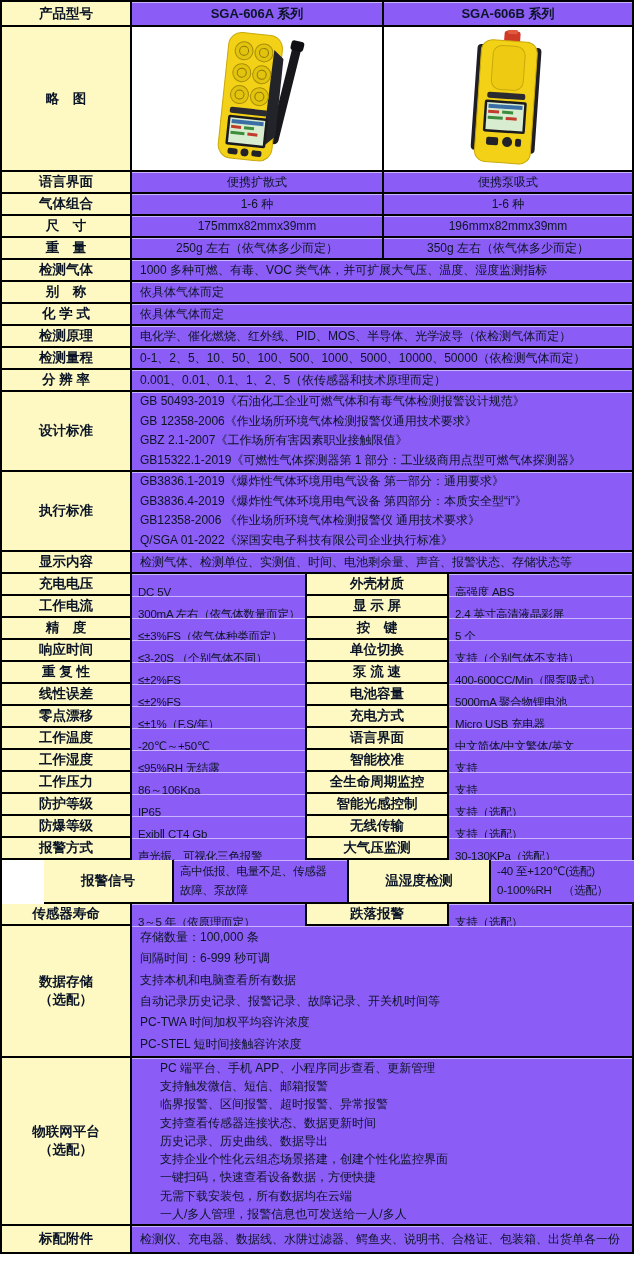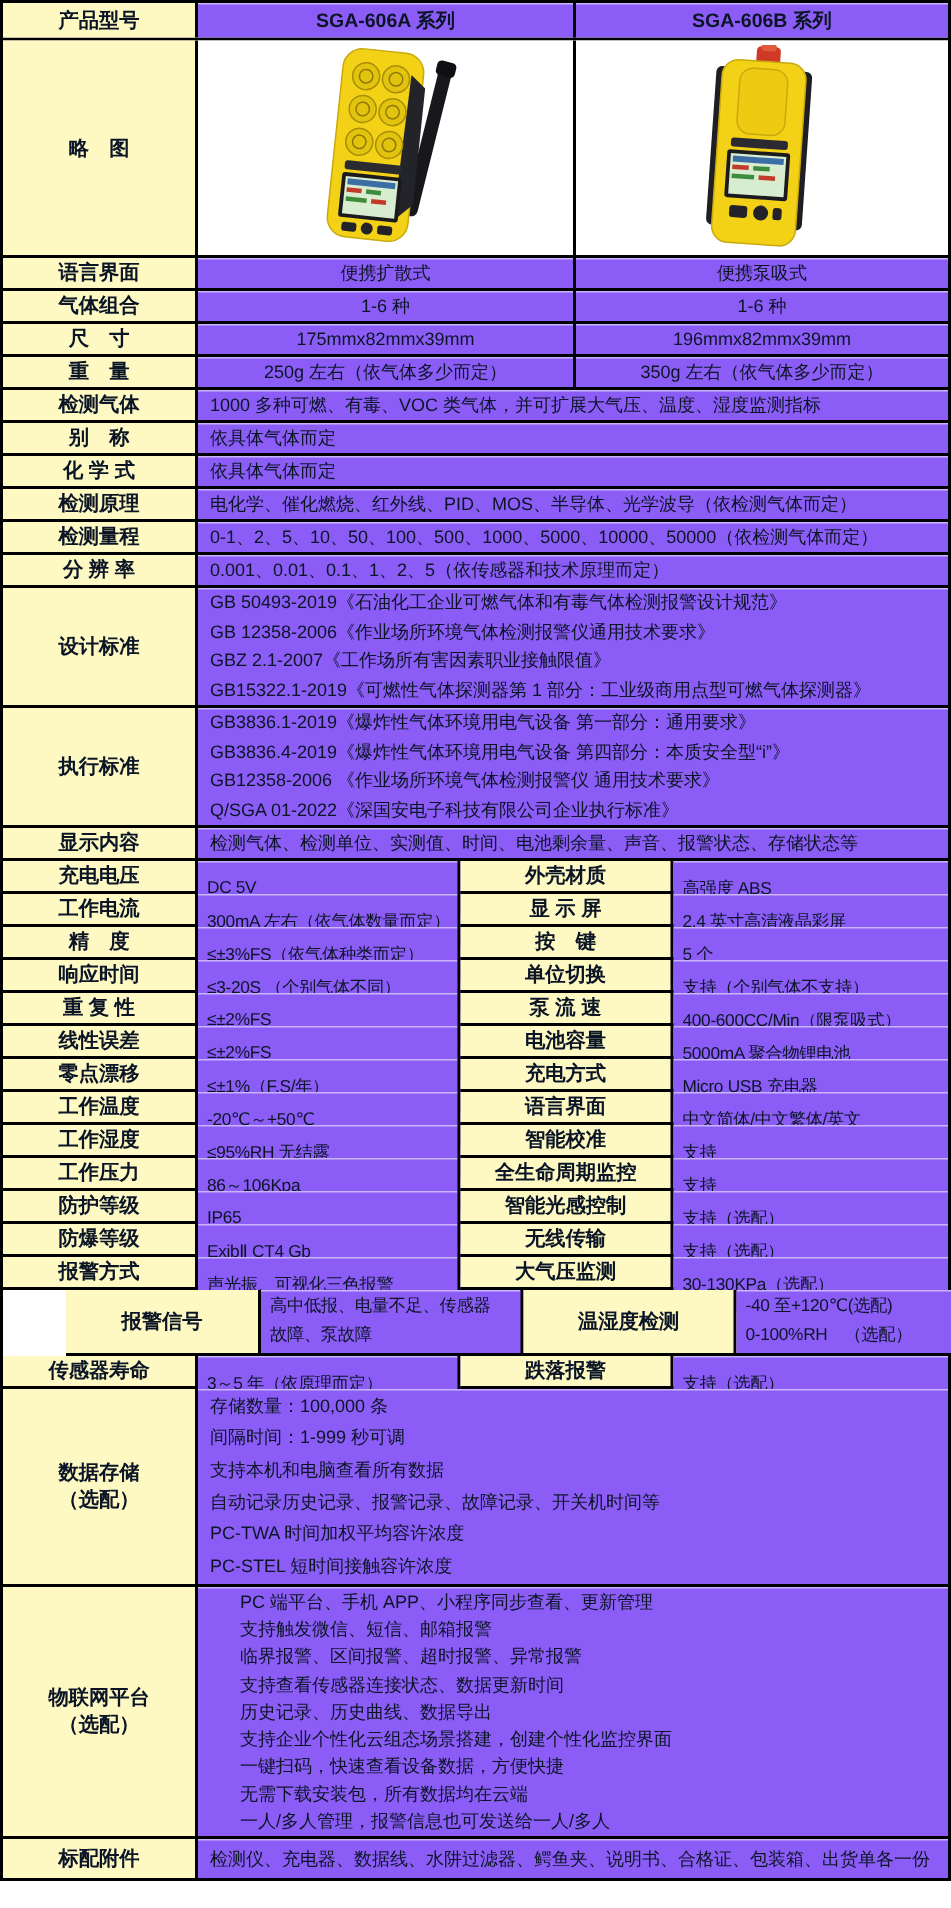--- a/index.html
+++ b/index.html
@@ -275,21 +275,21 @@
     <div class="c lab wl">传感器寿命</div>
     <div class="c val q1 qv nowrap">3～5 年（依原理而定）</div>
     <div class="c lab q2">跌落报警</div>
     <div class="c val q3 qv nowrap">支持（选配）</div>
   </div>
 
   <div class="r rh-6l">
     <div class="c lab wl pre">数据存储
 （选配）</div>
     <div class="c val ws pre lh215">存储数量：100,000 条
-间隔时间：1-999 秒可调
+间隔时间：6-999 秒可调
 支持本机和电脑查看所有数据
 自动记录历史记录、报警记录、故障记录、开关机时间等
 PC-TWA 时间加权平均容许浓度
 PC-STEL 短时间接触容许浓度</div>
   </div>
 
   <div class="r rh-9l">
     <div class="c lab wl pre">物联网平台
 （选配）</div>
     <div class="c val ws pre lh181">PC 端平台、手机 APP、小程序同步查看、更新管理

